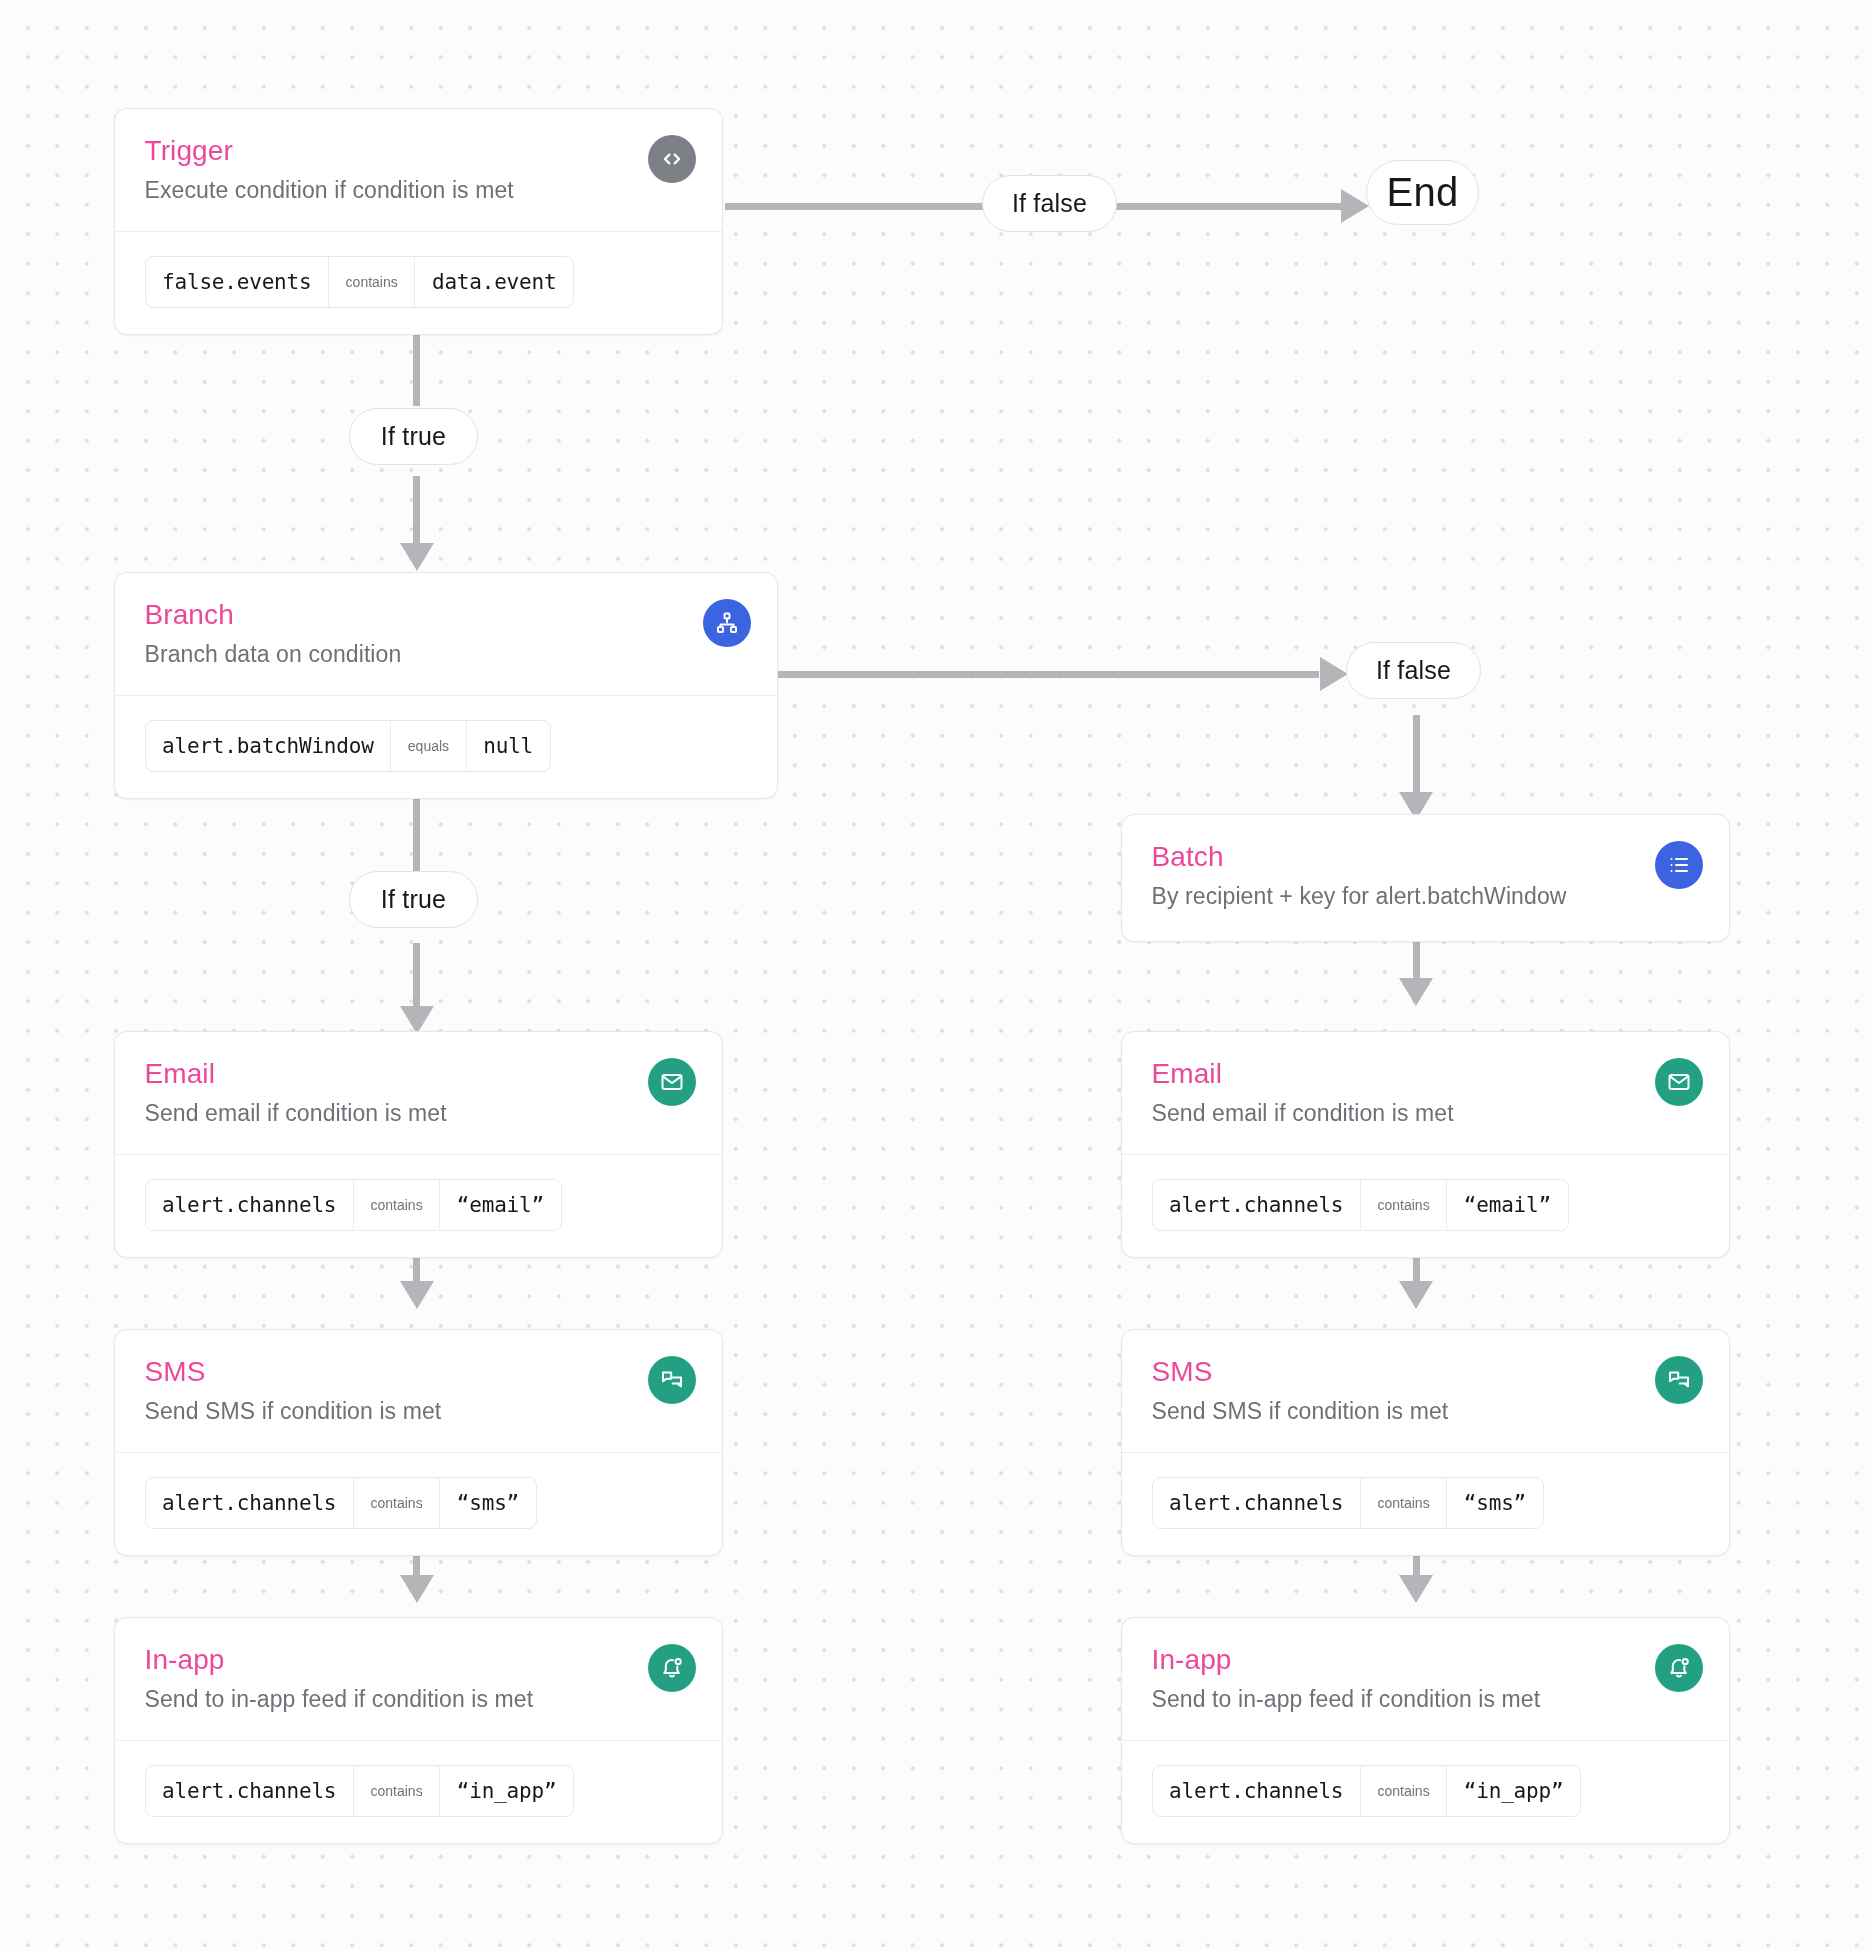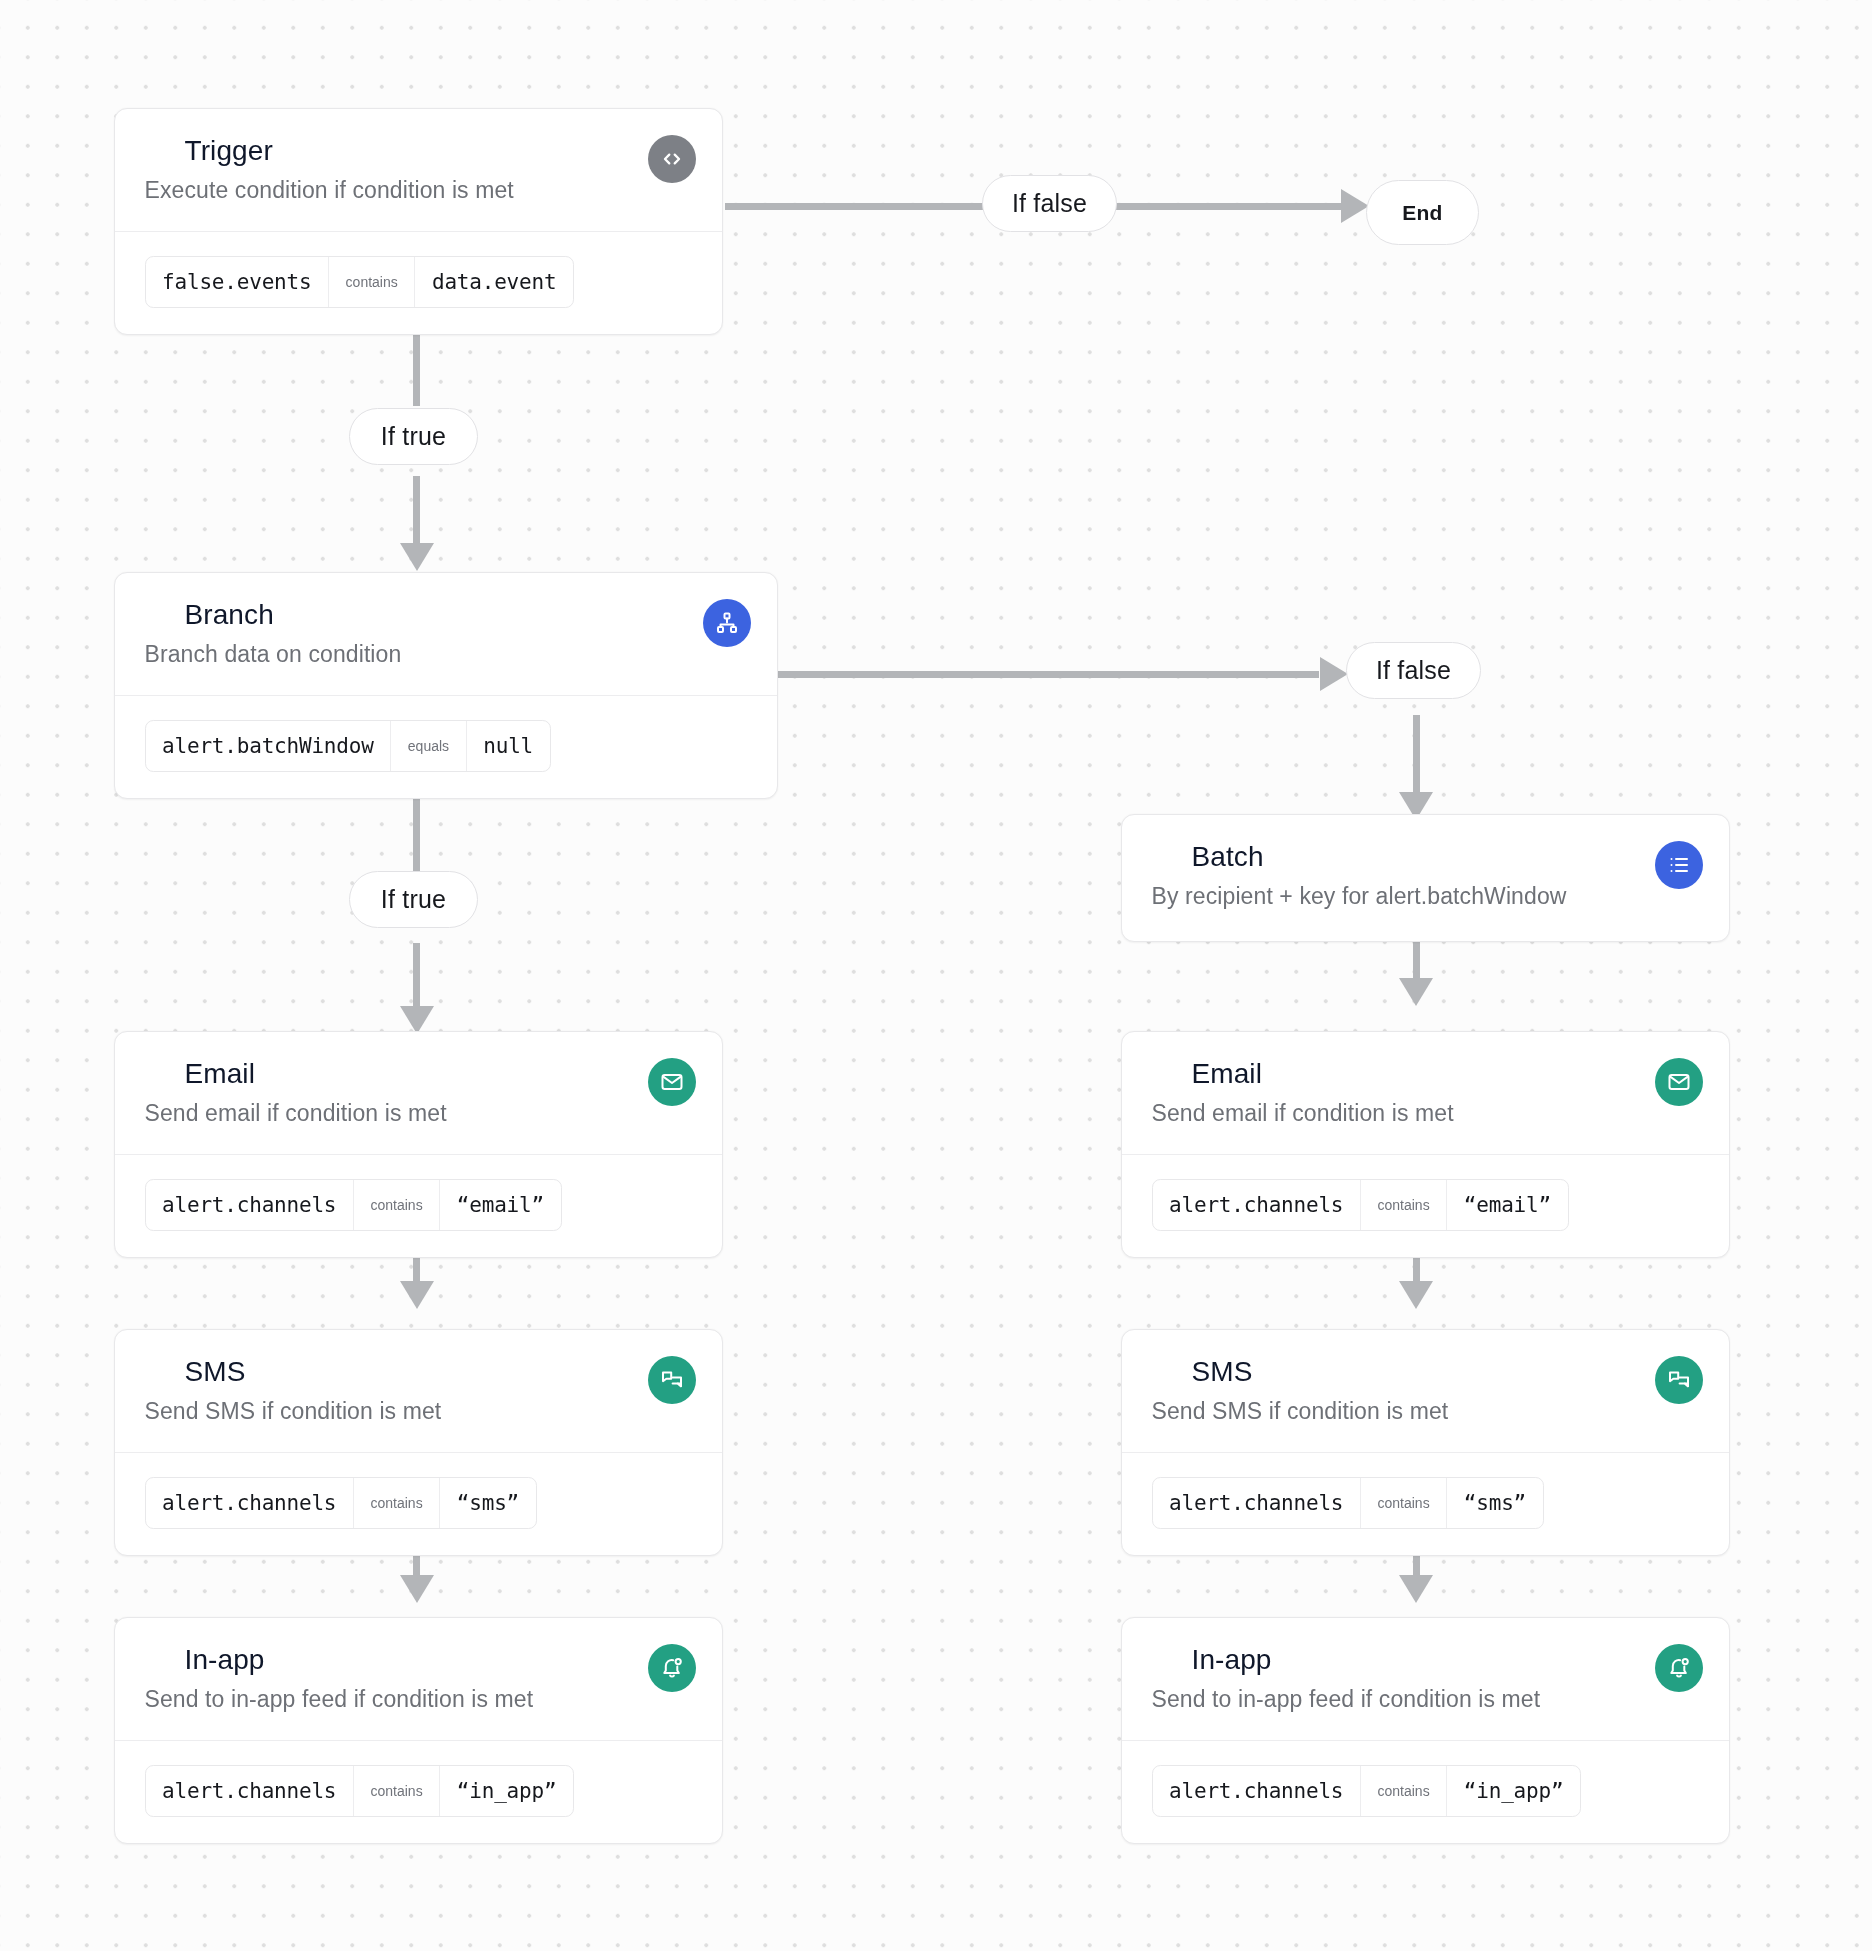--- a/index.html
+++ b/index.html
@@ -33,24 +33,23 @@
     box-shadow: 0 0.9px 1.8px rgba(16,18,22,.05);
     box-sizing: border-box;
   }
   .card-head {
     position: relative;
     padding: 26px 28px 24px 29.5px;
     min-height: 72px;
   }
   .card-title {
     font-size: 28px;
-    color: #0f172a;
+    color: #ec4899;
     line-height: 1.15;
     letter-spacing: 0.1px;
-    margin-left: 40px;
   }
   .card-sub {
     font-size: 23px;
     color: #6d7076;
     margin-top: 10px;
     line-height: 1.2;
     letter-spacing: 0.1px;
   }
   .card-divider {
     height: 0.9px;
@@ -205,21 +204,21 @@
       <div class="chip">
         <span class="seg-field">false.events</span>
         <span class="seg-op">contains</span>
         <span class="seg-value">data.event</span>
       </div>
     </div>
   </div>
 
   <div class="pill" style="left:982px; top:175px; width:135px; height:57px;">If false</div>
 
-  <div class="pill" style="left:1366px; top:180px; width:113px; height:65px; font-size:21px;font-weight:bold;">End</div>
+  <div class="pill" style="left:1366px; top:160px; width:113px; height:65px; font-size:40px;">End</div>
 
   <div class="pill" style="left:349px; top:408px; width:129px; height:57px;">If true</div>
 
   <div class="card" style="left:114px; top:572px; width:664px;">
     <div class="card-head">
       <div class="card-title">Branch</div>
       <div class="card-sub">Branch data on condition</div>
       <div class="icon-badge badge-blue">
         <svg width="24" height="24" viewBox="0 0 24 24" fill="none" stroke="#ffffff" stroke-width="2" stroke-linecap="round" stroke-linejoin="round">
           <rect x="9.5" y="2.5" width="5" height="5" rx="1"></rect>

